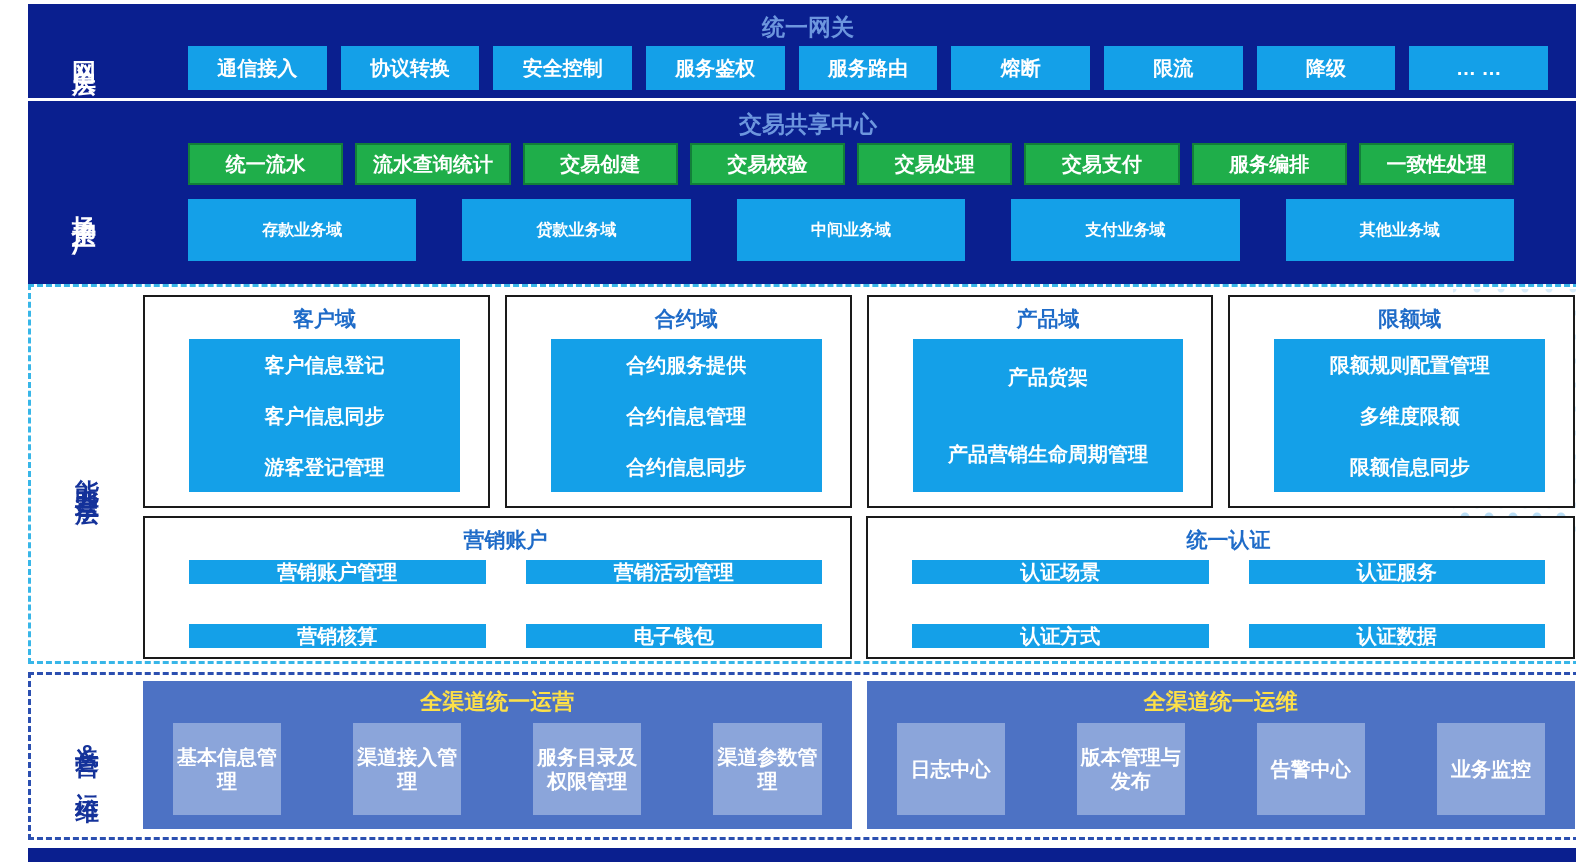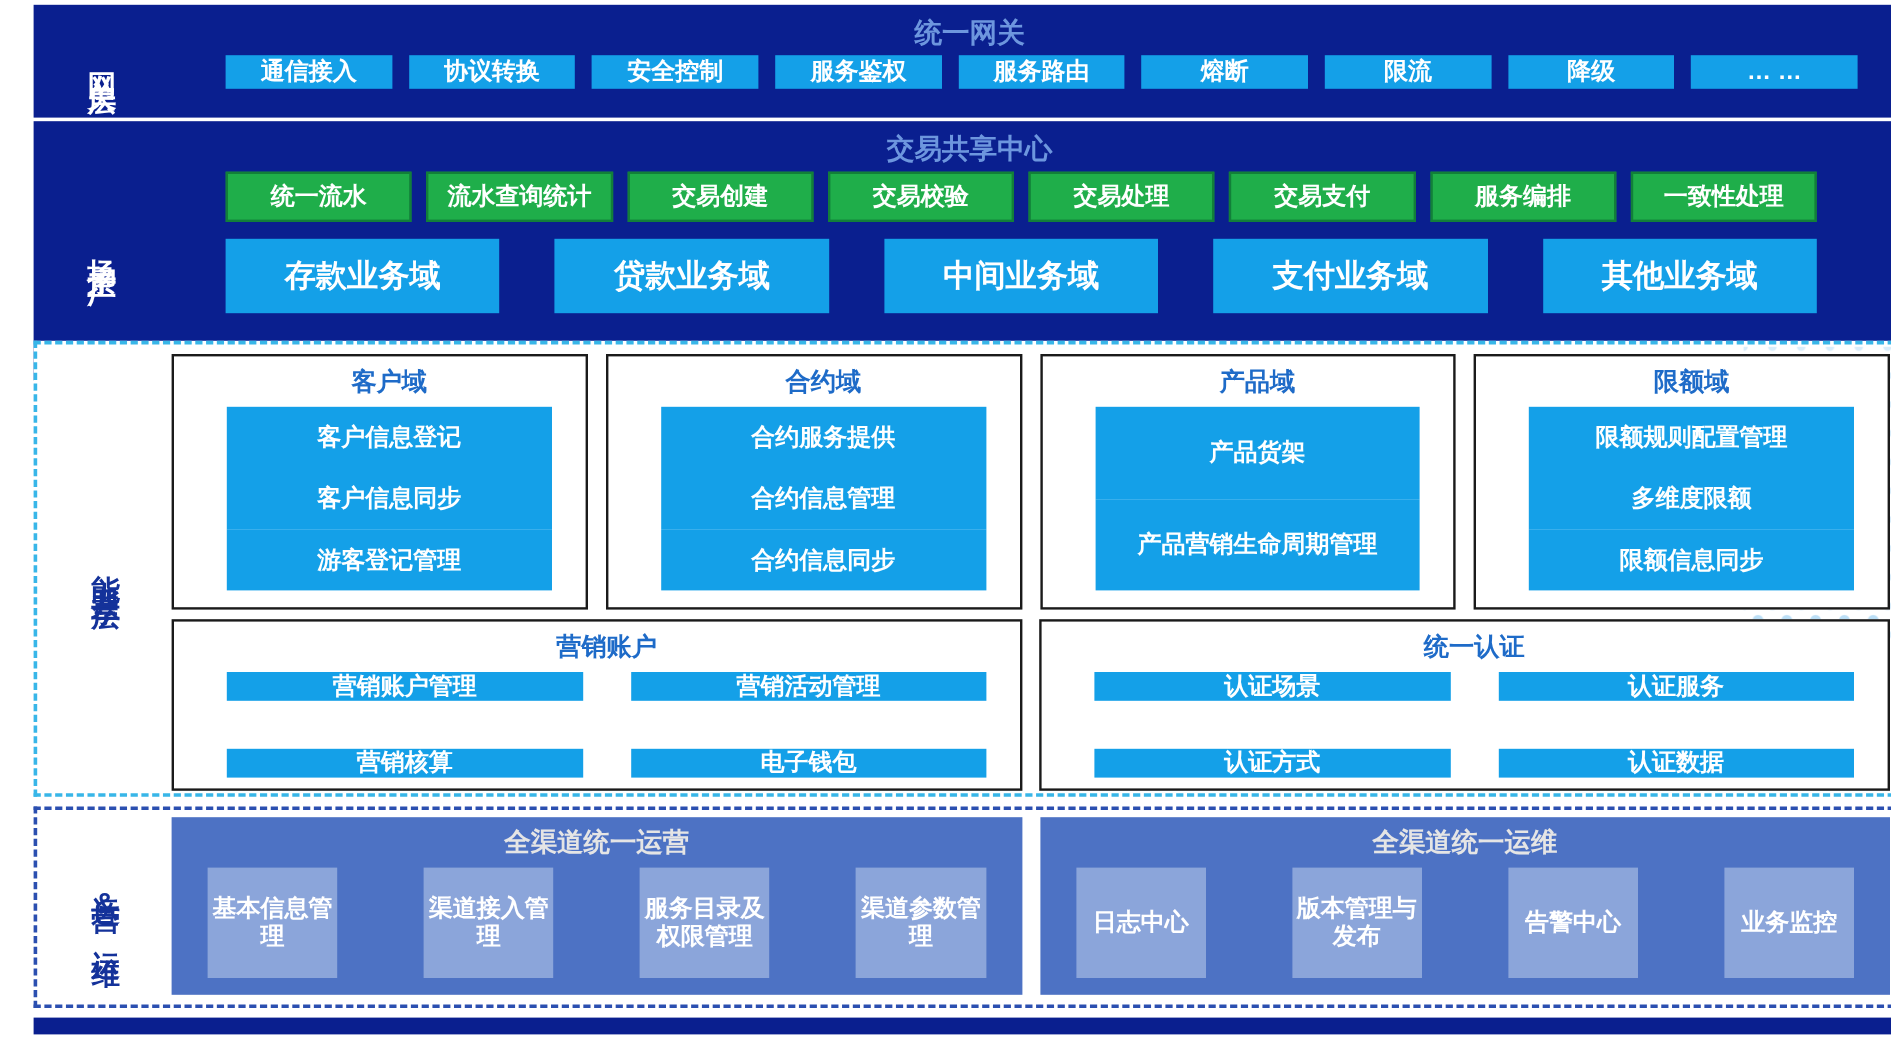--- a/index.html
+++ b/index.html
@@ -30,45 +30,45 @@
   .vlabel.white{color:#ffffff;}
   .vlabel.blue{color:#14329a;}
 
   .band-title{position:absolute;top:8px;left:0;width:100%;text-align:center;
     font-size:23px;font-weight:bold;color:var(--title-blue);}
 
   .btn{display:flex;align-items:center;justify-content:center;color:#fff;
     font-weight:bold;font-size:20px;text-align:center;line-height:1.2;}
   .btn.cyan{background:var(--cyan);flex:1;}
   .btn.green{background:var(--green);flex:1;border:2px solid rgba(6,80,40,0.5);}
-  .btn.domain{background:var(--cyan);flex:1;font-size:26px;}
+  .btn.domain{background:var(--cyan);flex:1;font-size:16px;}
   .btn.cap{background:var(--cyan);}
   .btn.ops{background:var(--panel-item);}
 
-  .b1-row{position:absolute;left:160px;right:40px;top:42px;height:28px;display:flex;gap:14px;}
+  .b1-row{position:absolute;left:160px;right:40px;top:42px;height:44px;display:flex;gap:14px;}
   .b2-services{position:absolute;left:160px;right:74px;top:42px;height:42px;display:flex;gap:12px;}
   .b2-domains{position:absolute;left:160px;right:74px;top:98px;height:62px;display:flex;gap:46px;}
 
   .b3-row1{position:absolute;left:112px;right:10px;top:8px;height:213px;display:flex;gap:15px;z-index:1;}
   .b3-row2{position:absolute;left:112px;right:10px;top:229px;height:143px;display:flex;gap:14px;z-index:1;border-radius:14px;}
   .group{flex:1;border:2px solid #1a1a1a;background:#fff;display:flex;flex-direction:column;padding-left:16px;}
   .group-title{height:36px;line-height:36px;margin-top:4px;text-align:center;
     font-size:21px;font-weight:bold;color:var(--group-title);}
   .group-items{flex:1;display:flex;flex-direction:column;padding:2px 28px 14px;}
   .group-items .btn{flex:1;}
   .group-items2{flex:1;display:grid;grid-template-columns:1fr 1fr;column-gap:64px;row-gap:13px;padding:2px 28px 13px;gap:40px;}
 
   .halftone{position:absolute;right:2px;top:2px;width:130px;height:250px;z-index:0;
     background-image:radial-gradient(circle,rgba(130,195,238,0.55) 4px,transparent 5px),
                      radial-gradient(circle,rgba(170,215,245,0.45) 3px,transparent 4px);
     background-size:24px 24px,24px 24px;background-position:0 0,12px 12px;}
 
   .b4-panels{position:absolute;left:112px;right:10px;top:6px;bottom:8px;display:flex;gap:15px;}
   .panel{flex:1;background:var(--panel);display:flex;flex-direction:column;}
-  .panel-title{height:42px;line-height:42px;text-align:center;color:#e5e5e5;font-size:22px;font-weight:bold;}
+  .panel-title{height:42px;line-height:42px;text-align:center;color:#fde047;font-size:22px;font-weight:bold;}
   .panel-items{flex:1;display:grid;grid-template-columns:1fr 1fr 1fr 1fr;column-gap:72px;row-gap:13px;padding:0 30px 14px;}
 </style>
 </head>
 <body>
 
 <div class="page">
 
   <div class="band navy band1">
     <div class="gutter">
       <div class="vlabel white">网关层</div>

